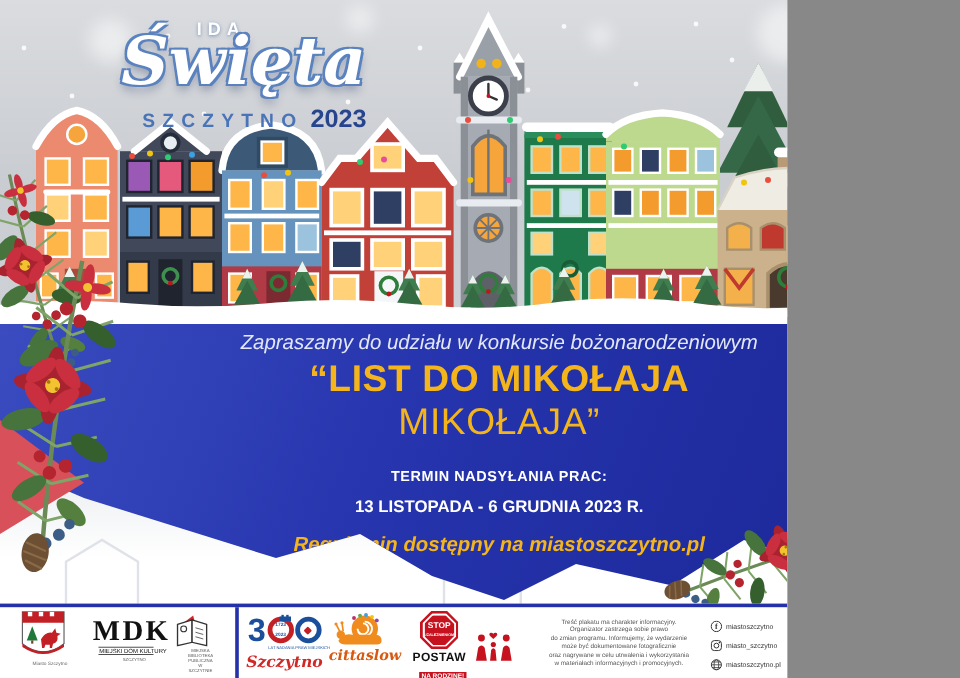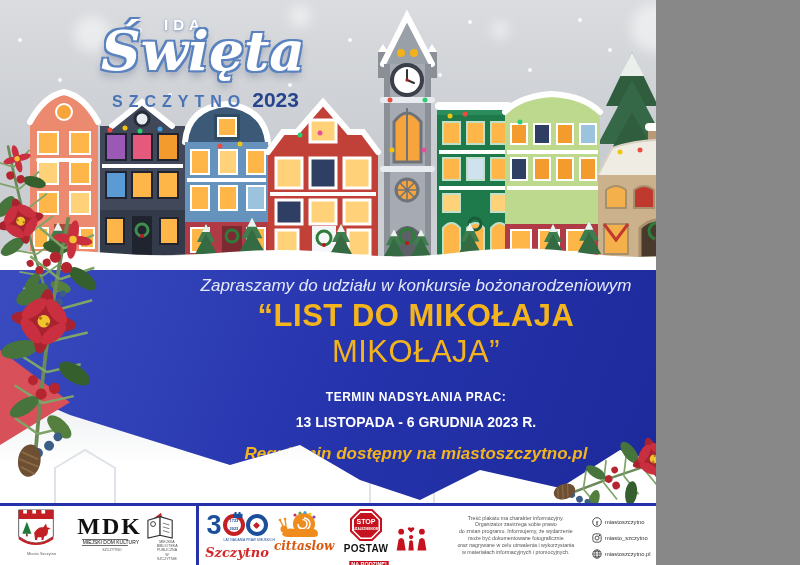--- a/index.html
+++ b/index.html
@@ -9,21 +9,21 @@
   .sky{left:0;top:0;width:800px;height:505px;z-index:0;
     background:linear-gradient(180deg,#dadcdf 0%,#c9ccd1 30%,#ced1d6 55%,#eef0f2 80%,#ffffff 92%);}
   svg{display:block;}
   .houses{left:0;top:0;width:800px;height:270px;z-index:2;}
   .ghosts{left:0;top:428px;width:800px;height:77px;z-index:1;}
   
   .title-wrap{left:60px;top:8px;width:280px;z-index:7;text-align:center;}
   .pretitle{position:absolute;left:104px;top:8px;font-size:15px;font-weight:700;letter-spacing:5px;color:#fff;text-shadow:0 1px 3px rgba(90,120,170,.8);}
   .script-title{position:absolute;left:18px;top:10px;width:250px;font-family:"DejaVu Serif",serif;font-style:italic;font-weight:700;font-size:55px;color:#fff;
     text-shadow:2px 2px 0 #5a82bf,-2px 2px 0 #5a82bf,2px -2px 0 #5a82bf,-2px -2px 0 #5a82bf,0 5px 8px rgba(20,40,90,.35);}
-  .city-row{position:absolute;left:52px;top:80px;width:220px;text-align:left;}
+  .city-row{position:absolute;left:42px;top:80px;width:220px;text-align:center;}
   .city{font-size:16px;font-weight:700;letter-spacing:6px;color:#4a74b8;vertical-align:baseline;}
   .year{font-size:21px;font-weight:800;color:#27458f;margin-left:6px;vertical-align:baseline;}
   
   .banner{left:0;top:264px;width:800px;height:240px;z-index:3;
     background:linear-gradient(112deg,#3a4cc0 0%,#2533ac 45%,#1a2694 100%);
     clip-path:polygon(0 0,800px 0,800px 166px,770px 151px,730px 176px,680px 206px,620px 186px,560px 224px,480px 206px,420px 236px,360px 216px,300px 181px,230px 201px,150px 176px,70px 151px,0 121px);}
   .banner .line{position:absolute;left:16px;width:100%;text-align:center;}
   .intro{top:12px;font-style:italic;font-size:17px;color:#e3e8f7;}
   .big1{top:34px;font-size:31px;font-weight:800;color:#f3b41c;letter-spacing:.5px;}
   .big2{top:70px;font-size:31px;font-weight:400;color:#f3b41c;letter-spacing:.5px;}

